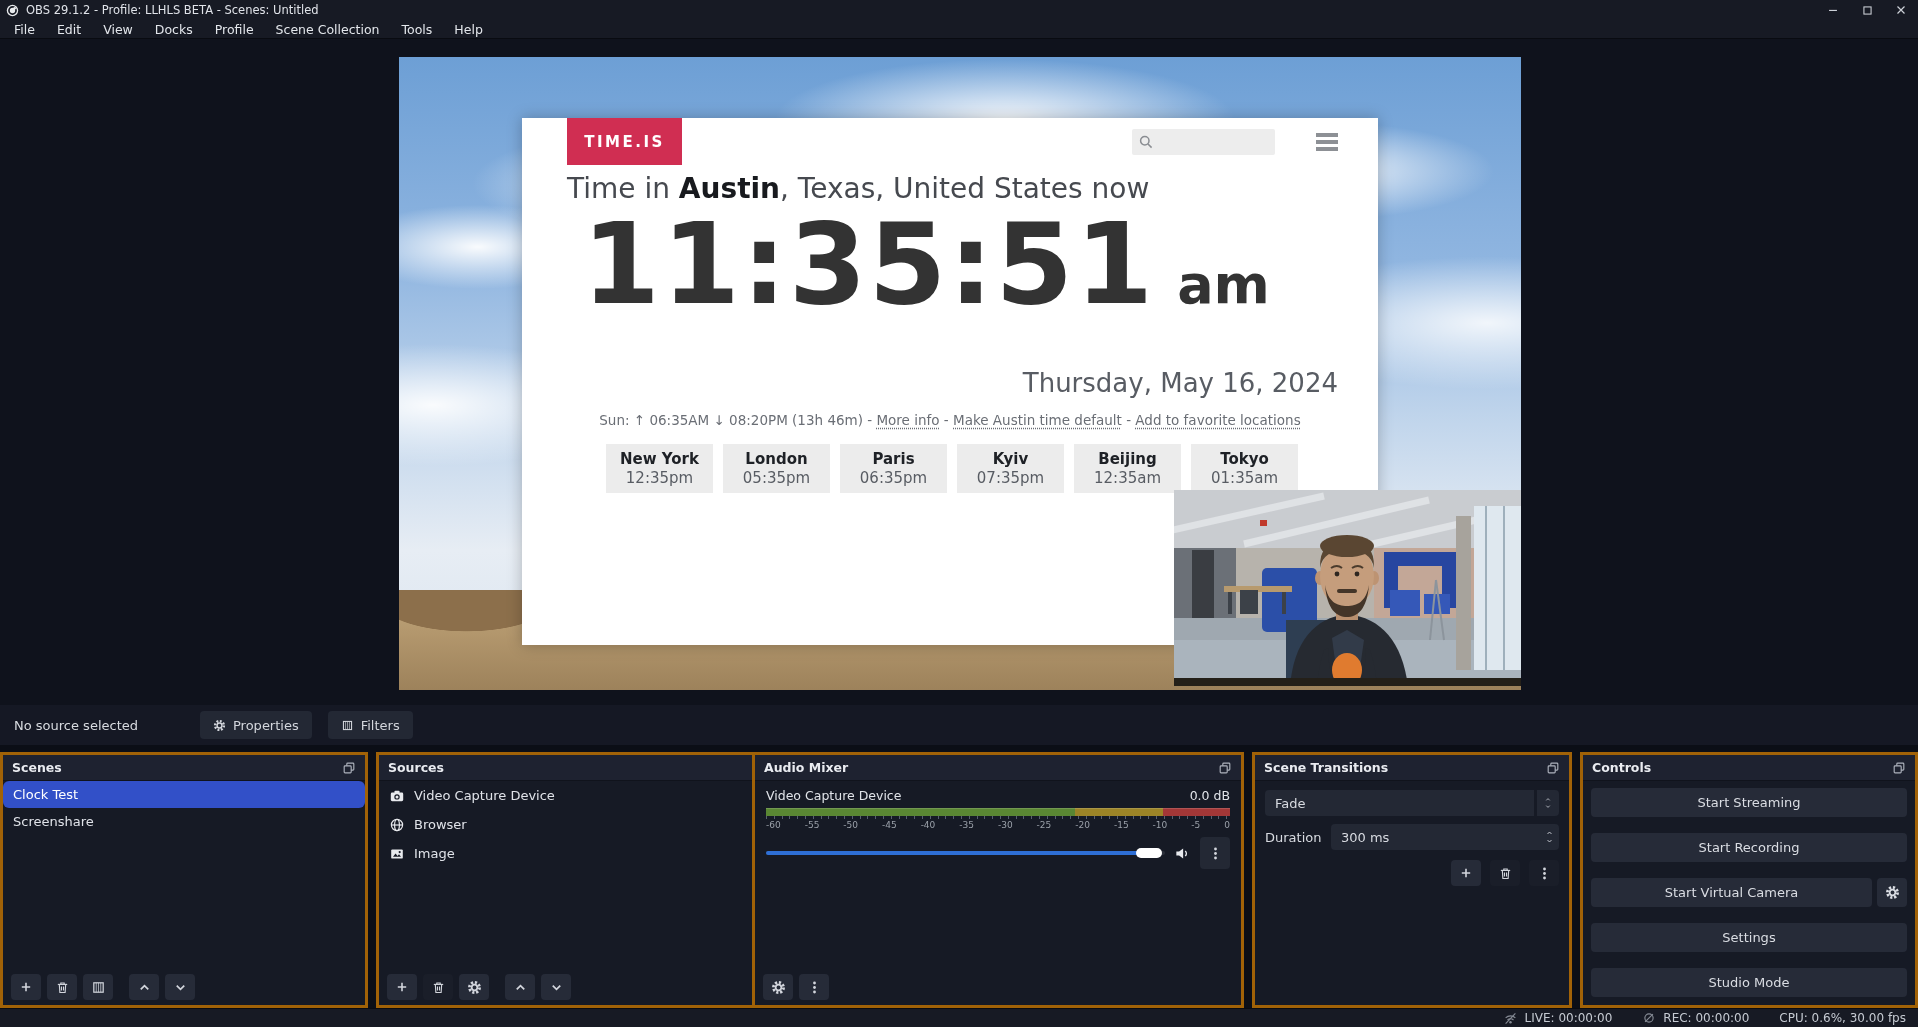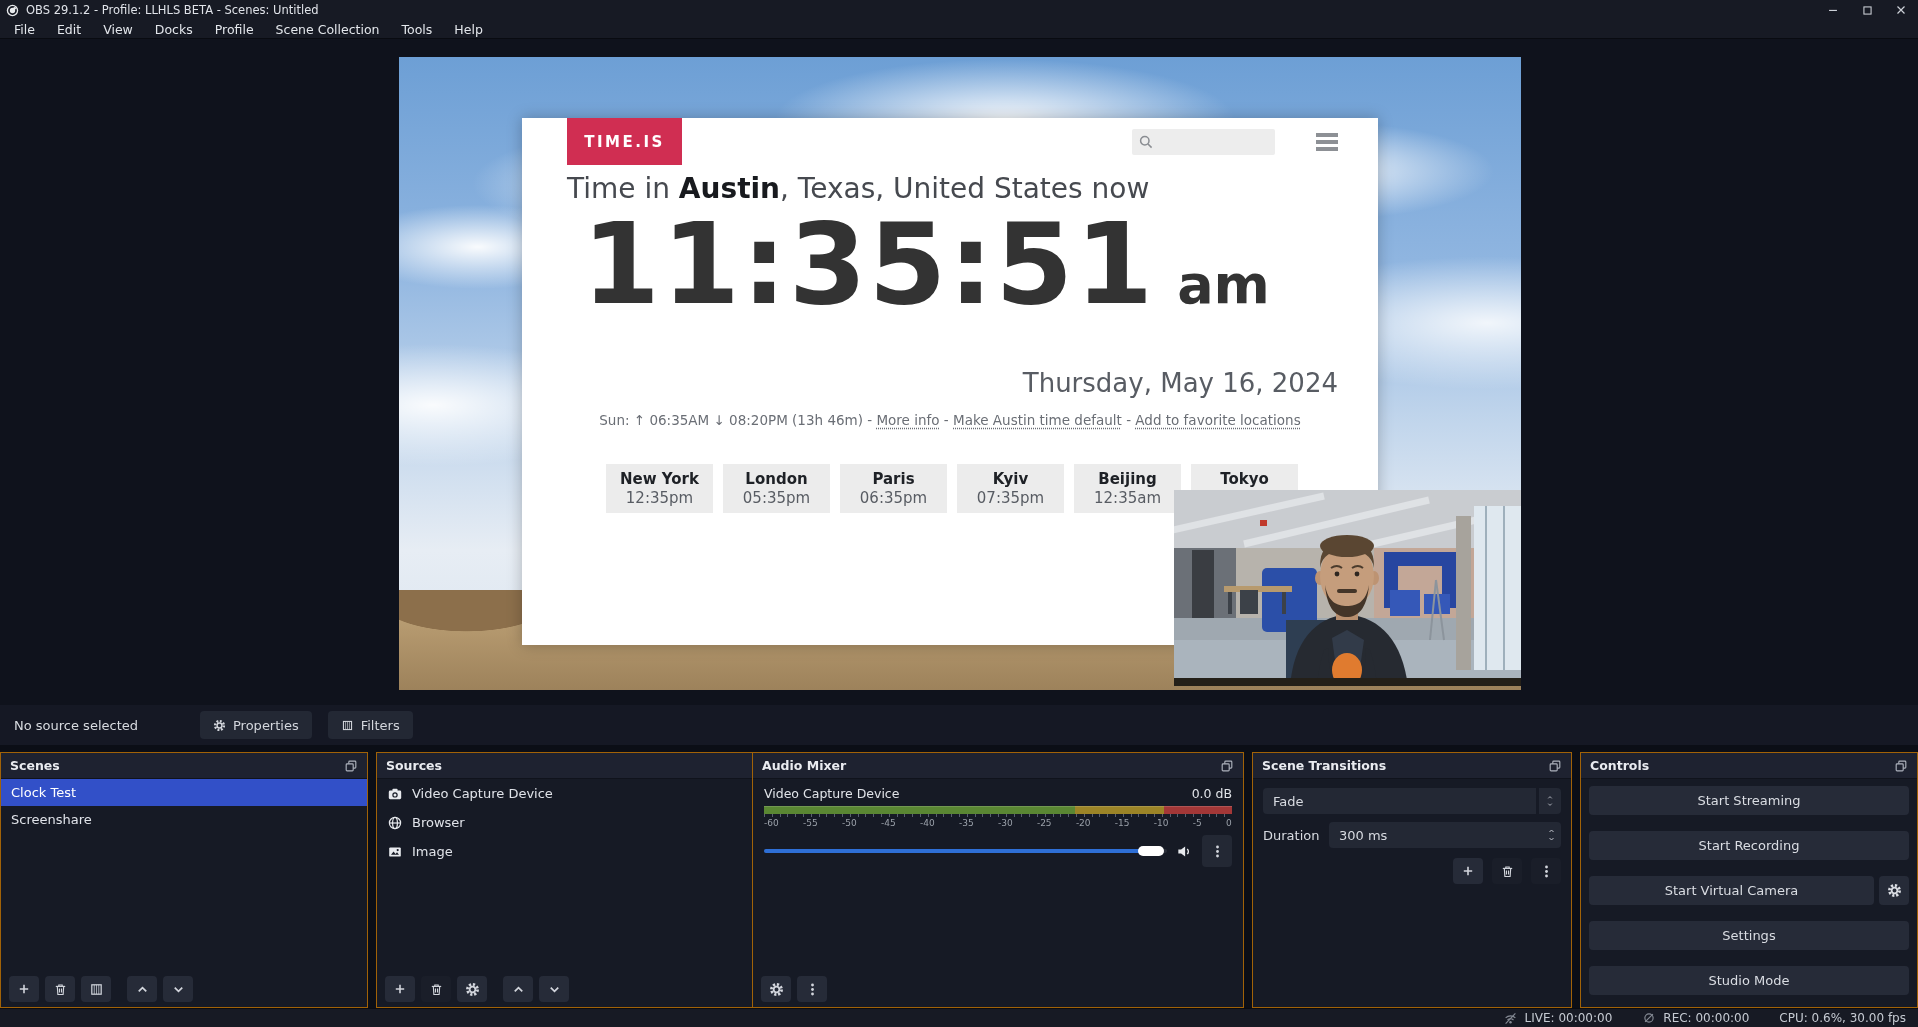--- a/index.html
+++ b/index.html
@@ -58,53 +58,53 @@
   .ti-heading { position:absolute; left:45px; top:54px; font-size:28px; color:#46494f; }
   .ti-heading b { color:#181a1e; }
   .ti-clock { position:absolute; left:60px; top:80px; display:flex; align-items:baseline;
     color:#333; font-weight:bold; }
   .ti-time { font-size:112px; line-height:1.18; letter-spacing:2px; }
   .ti-ampm { font-size:54px; margin-left:22px; }
   .ti-date { position:absolute; right:40px; top:250px; font-size:26px; color:#585c63; }
   .ti-sun { position:absolute; left:0; right:0; top:294px; text-align:center; font-size:13.5px;
     color:#6a6e75; }
   .ti-link { text-decoration:underline; text-decoration-style:dotted; text-underline-offset:3px; }
-  .ti-cities { position:absolute; left:84px; top:326px; display:flex; gap:10px;margin-top:20px; }
+  .ti-cities { position:absolute; left:84px; top:326px; display:flex; gap:10px; }
   .city { width:107px; height:49px; background:#ececec; text-align:center; padding-top:6px; }
   .city-name { font-size:15px; font-weight:bold; color:#1e2126; line-height:1.25; }
   .city-time { font-size:15px; color:#585c63; line-height:1.25; }
 
   
   .webcam { position:absolute; left:775px; top:433px; width:347px; height:196px; z-index:3;
     overflow:hidden; background:#b9bcc0; }
 
   
   .srcbar { position:absolute; top:705px; left:0; right:0; height:40px; background:#151824;
     display:flex; align-items:center; }
   .srcbar-status { margin-left:14px; font-size:13px; color:#d8dbe0; }
   .srcbar-buttons { margin-left:62px; display:flex; gap:16px; }
   .srcbar-btn { height:28px; padding:0 13px; background:#232834; border-radius:4px; display:flex;
     align-items:center; gap:7px; font-size:13px; color:#d3d6dc; }
 
   
   .panel { position:absolute; top:752px; height:256px; background:#161a25;
-    border:1px solid #a16207; }
+    border:3px solid #a16207; }
   .panel-header { height:26px; background:#1e2230; display:flex; align-items:center;
     padding:0 9px; font-size:12.5px; font-weight:bold; color:#e9ebf0;
     border-bottom:1px solid #10131c; }
   .popout { margin-left:auto; color:#aeb3bd; }
   .dock-toolbar { position:absolute; bottom:5px; left:8px; display:flex; gap:6px; align-items:center; }
   .tb-btn { width:30px; height:26px; background:#262b38; border-radius:4px; display:flex;
     align-items:center; justify-content:center; color:#d3d6dd; }
   .tb-btn.dark { background:#1a1e29; }
   .tb-gap { width:4px; }
 
   .panel-scenes { left:0; width:368px; }
   .scene-row { height:27px; display:flex; align-items:center; padding:0 10px; font-size:13px;
-    color:#e0e3e9; }
+    color:#e0e3e9;border-radius:6px; }
   .scene-row.selected { background:#3250c8; color:#fff; }
 
   .panel-sources { left:376px; width:444px; }
   .src-row { height:29px; display:flex; align-items:center; padding:0 10px; gap:9px;
     font-size:13px; color:#e0e3e9; }
   .src-type-icon { color:#e8eaee; }
   .row-icons { margin-left:auto; display:flex; gap:13px; align-items:center; }
   .eye { color:#eef0f3; } .lock { color:#6f7580; }
 
   .panel-mixer { left:752px; width:492px; }

